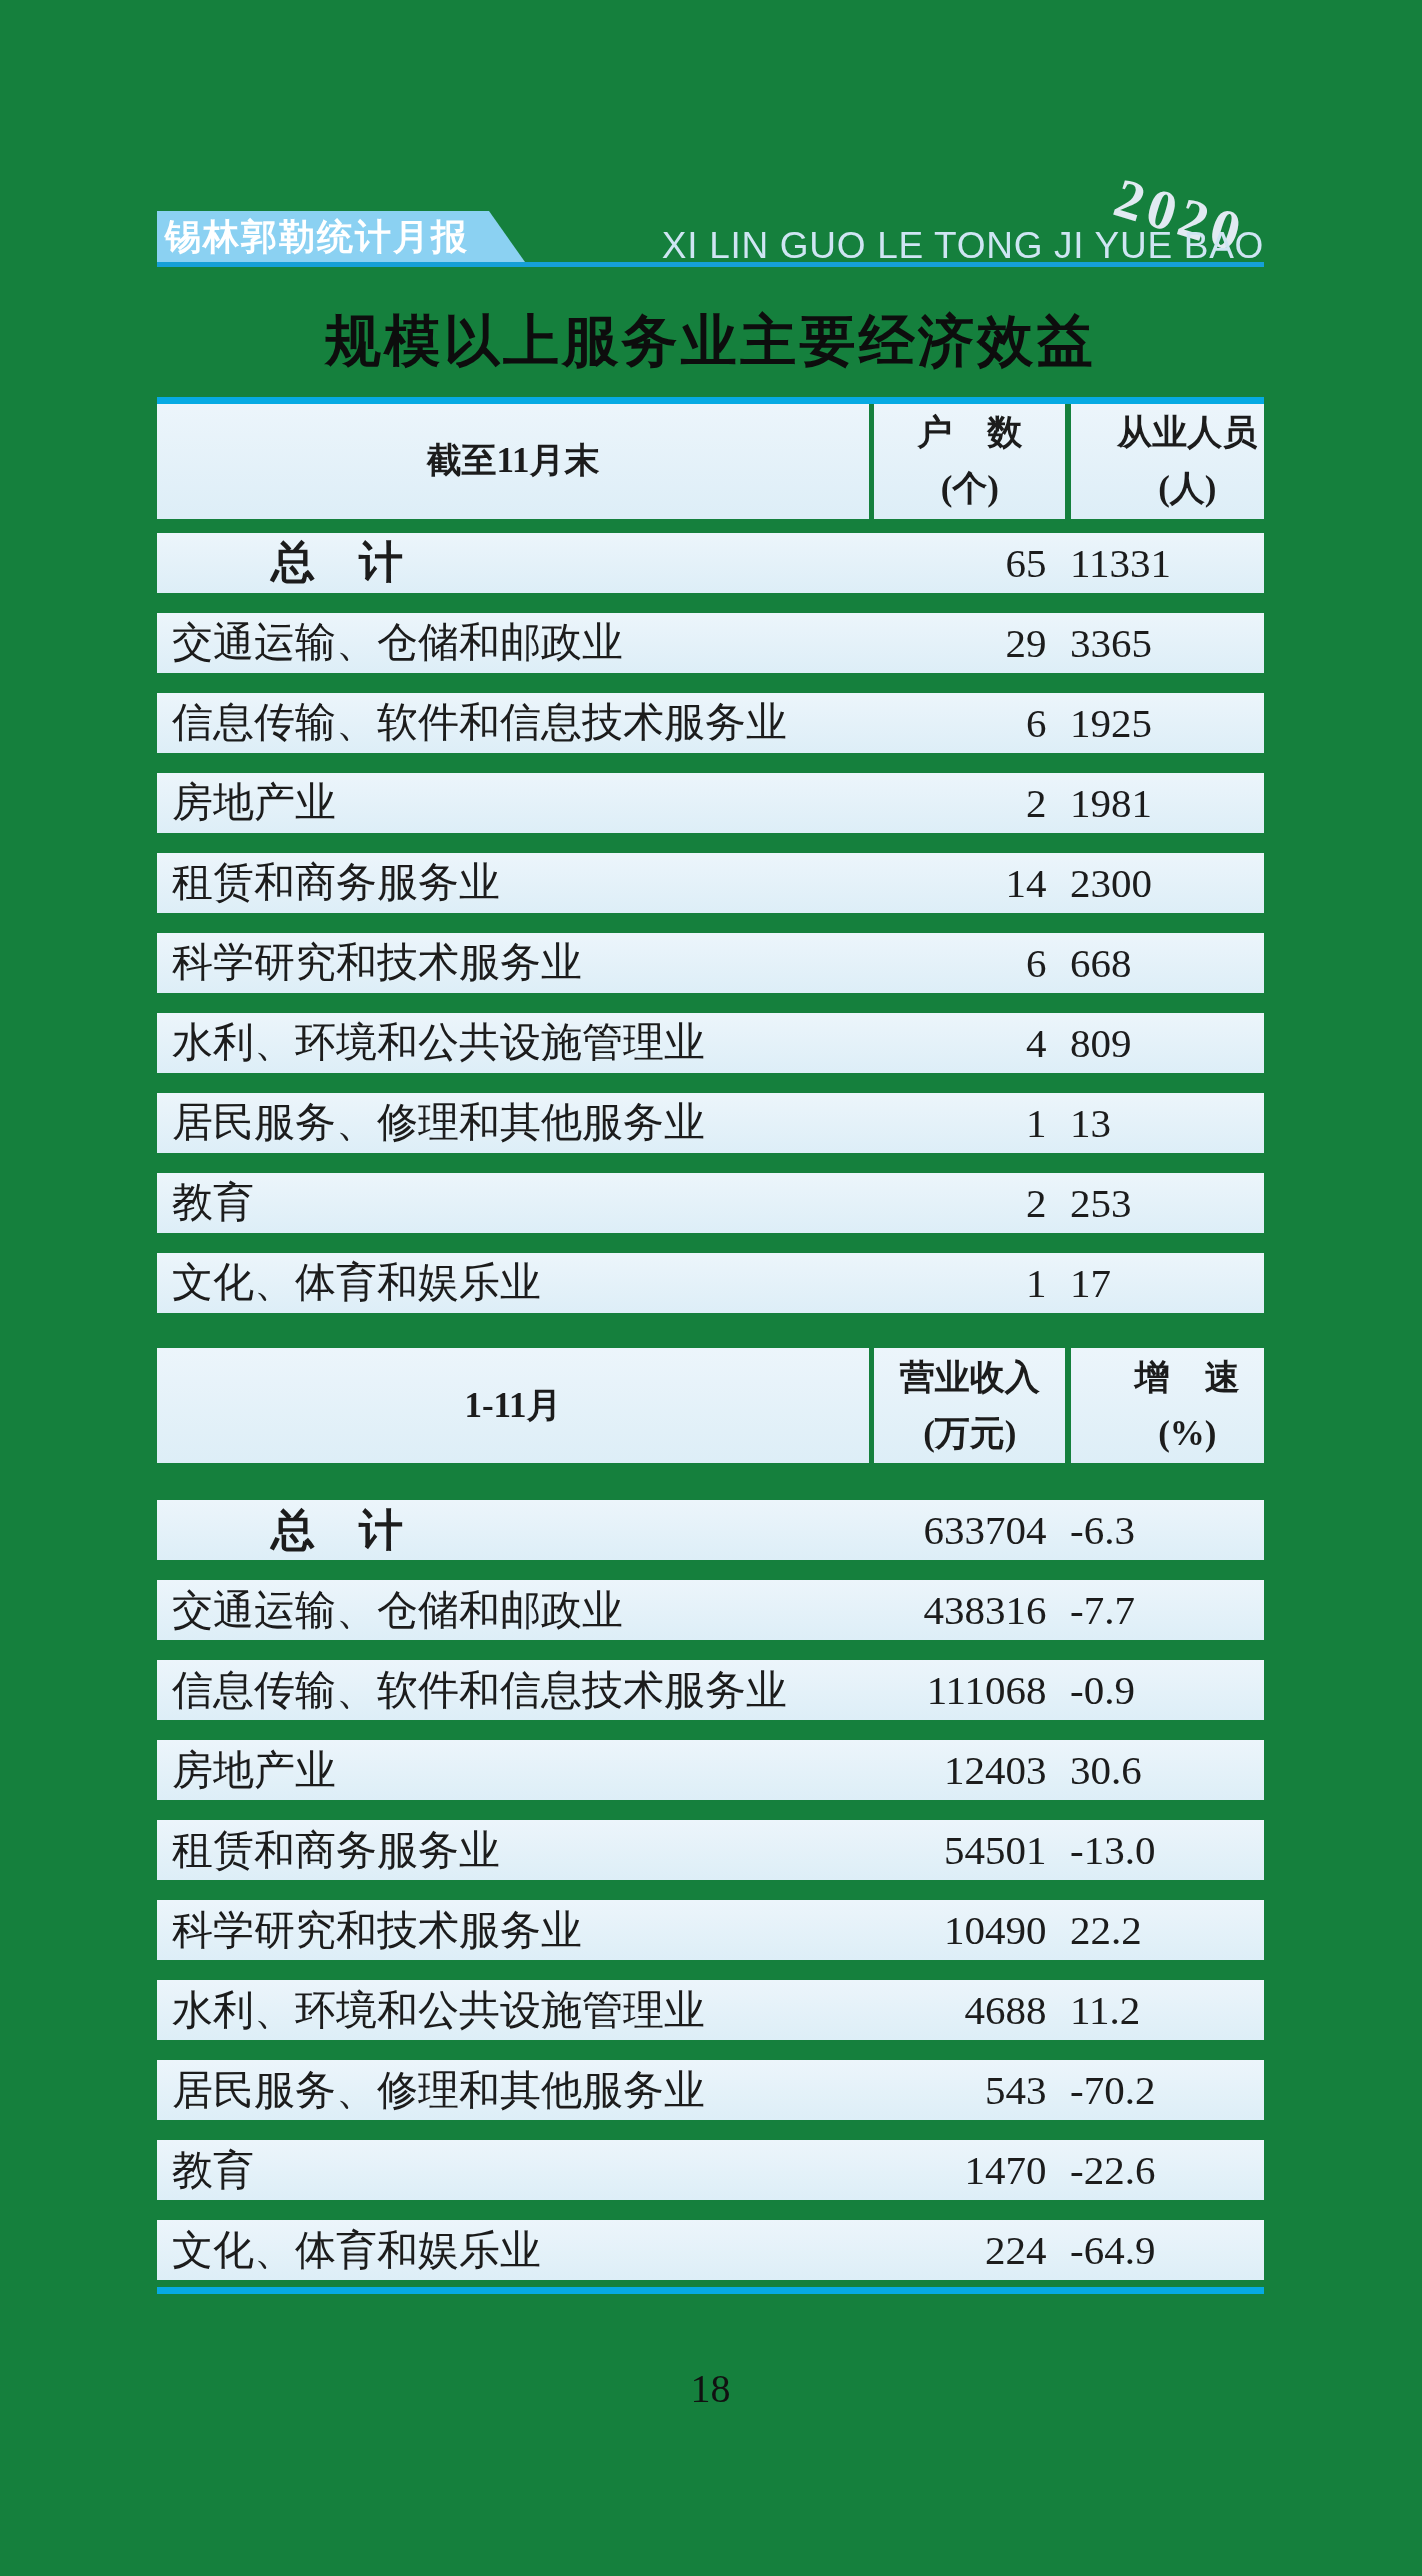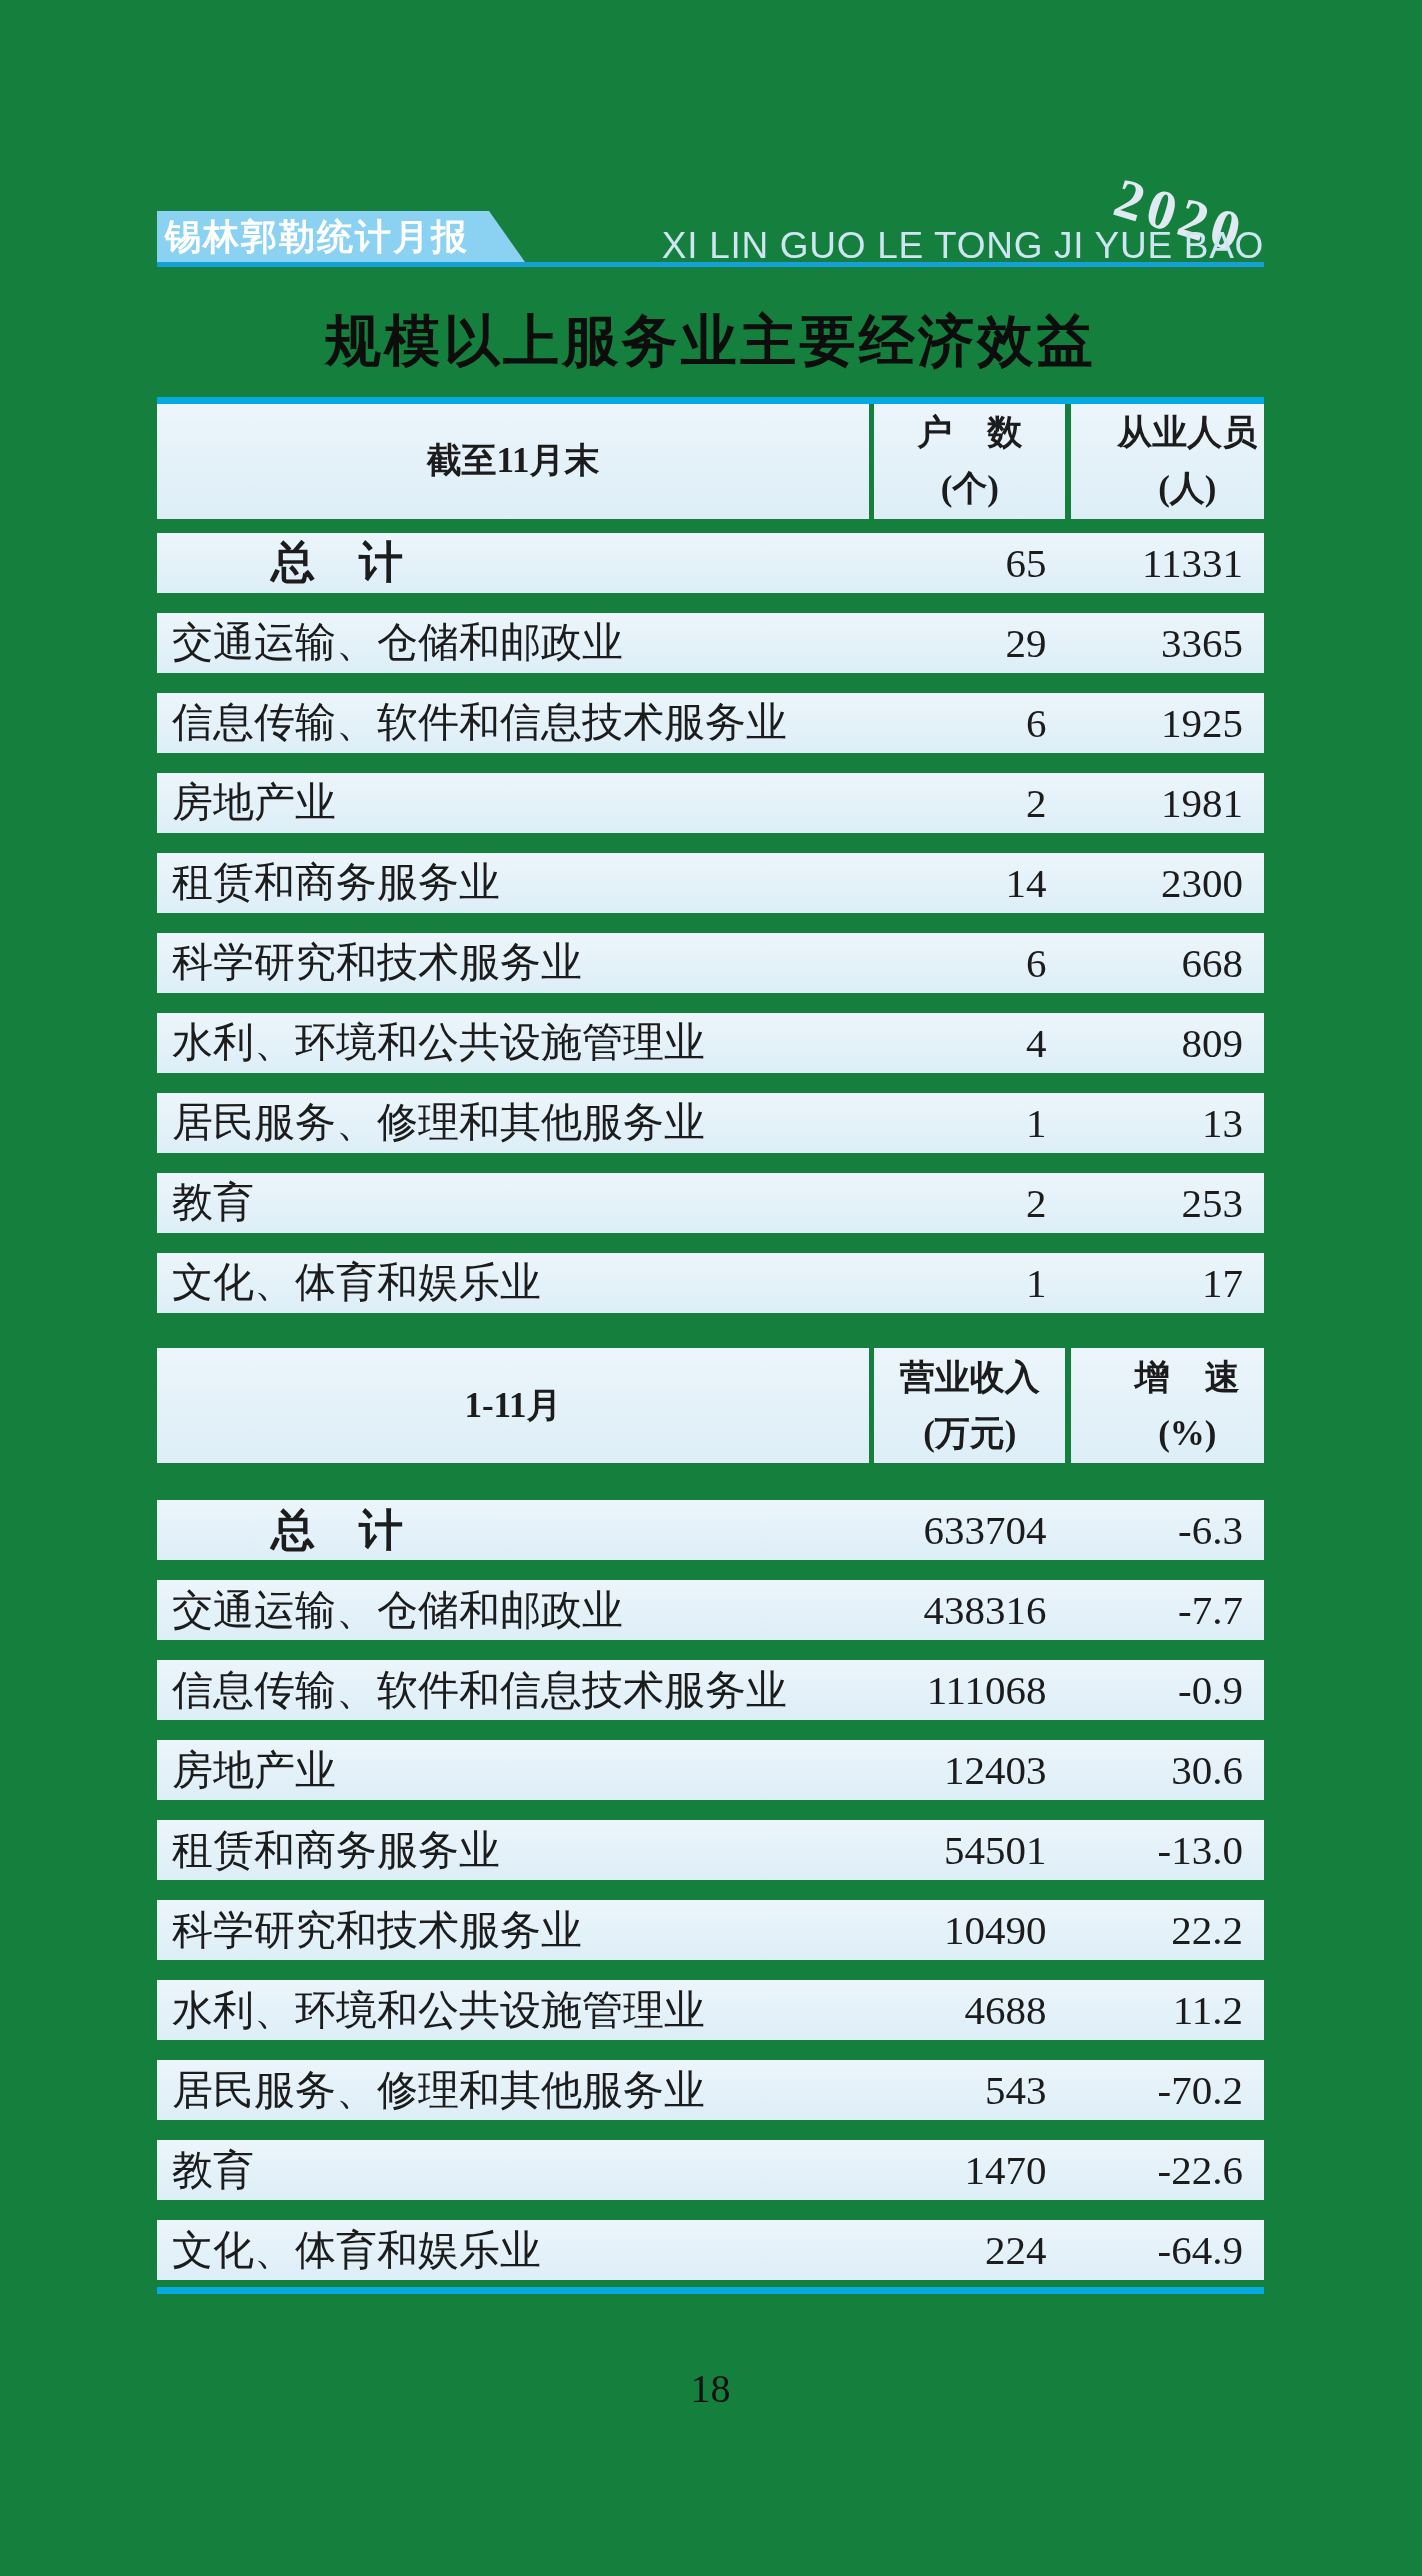--- a/index.html
+++ b/index.html
@@ -65,21 +65,21 @@
   .th2{width:191px;margin-left:5.3px;}
   .th3{flex:1;margin-left:5.3px;padding-left:40px;}
   .trow{
     display:flex;align-items:center;height:60px;margin-top:20px;
     background:linear-gradient(180deg,var(--band-top) 0%,var(--band-bottom) 100%);
   }
   .tbl-1 .trow.first{margin-top:14px;}
   .tbl-2 .trow.first{margin-top:37px;}
   .c1{width:717px;padding-left:15px;box-sizing:border-box;font-size:41px;white-space:nowrap;}
   .c2{width:196px;padding-right:23.4px;box-sizing:border-box;text-align:right;font-size:41px;}
-  .c3{flex:1;padding-right:21px;box-sizing:border-box;text-align:right;font-size:41px;}
+  .c3{flex:1;padding-right:21px;box-sizing:border-box;font-size:41px;}
   .row-total .c1{
     padding-left:114px;font-weight:bold;font-size:44px;
     font-family:"Liberation Sans","DejaVu Sans",sans-serif;
   }
   
   .page-num{
     position:absolute;left:157px;top:2365px;width:1107px;text-align:center;
     font-size:40px;color:#111111;
   }
 </style>

